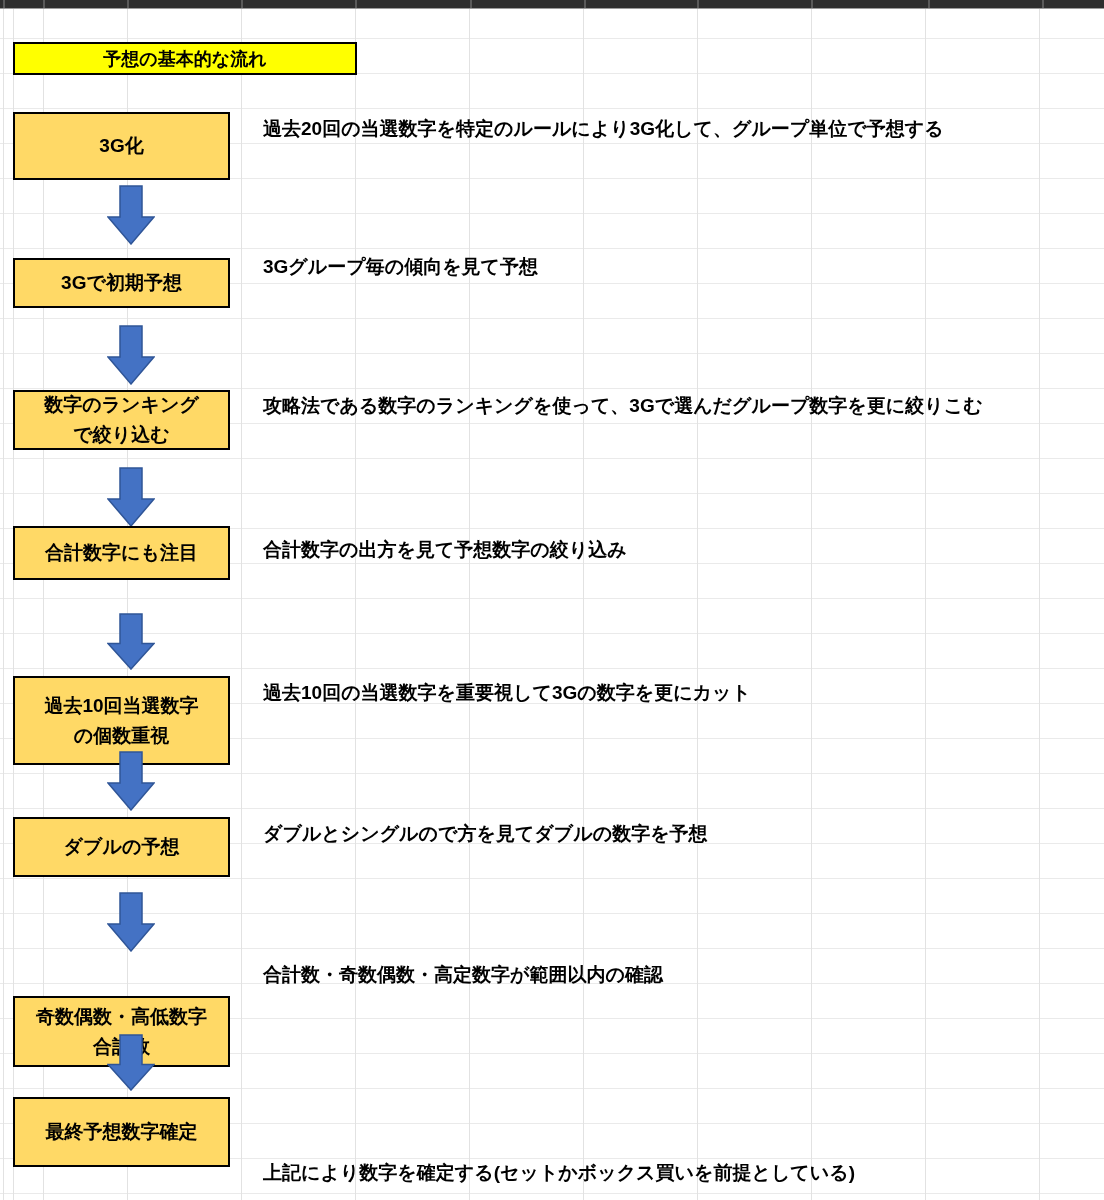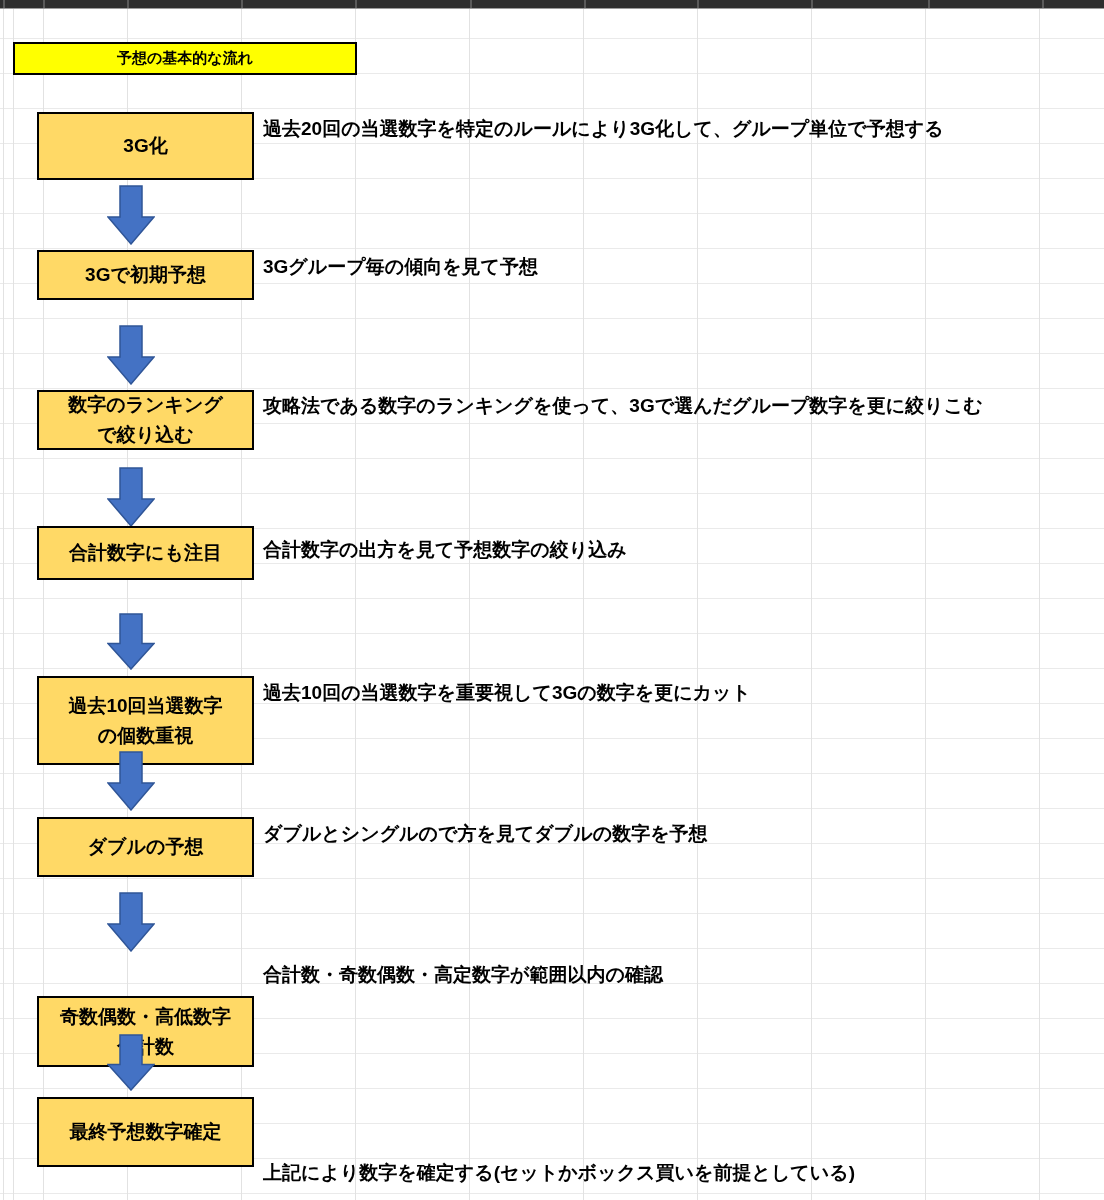--- a/index.html
+++ b/index.html
@@ -29,30 +29,30 @@
     position:absolute;top:0;width:2px;height:8px;
     background:var(--header-separator,#5a5a5a);
   }
   
   .title-box{
     position:absolute;left:13px;top:42px;width:344px;height:33px;
     background:var(--title-fill,#ffff00);
     border:2px solid var(--box-border,#000);
     box-sizing:border-box;
     display:flex;align-items:center;justify-content:center;
-    font-size:15px;font-weight:bold;
+    font-size:18px;font-weight:bold;
   }
   
   .flow-box{
     position:absolute;left:13px;width:217px;
     background:var(--box-fill,#ffd966);
     border:2px solid var(--box-border,#000);
     box-sizing:border-box;
     display:flex;flex-direction:column;align-items:center;justify-content:center;
-    font-size:19px;font-weight:bold;text-align:right;margin-left:24px;
+    font-size:19px;font-weight:bold;text-align:right;
   }
   .flow-box .box-line{line-height:30px;white-space:nowrap;}
   .flow-box .box-line:empty{display:none;}
   
   .desc{
     position:absolute;left:263px;width:835px;
     font-size:19px;font-weight:bold;line-height:24px;
   }
   
   .arrow{position:absolute;left:107px;width:48px;display:block;}
@@ -86,21 +86,21 @@
 <div class="flow-box" style="top:112px;height:68px">
   <div class="box-line">3G化</div>
 
 </div>
 <div class="desc" style="top:117px">過去20回の当選数字を特定のルールにより3G化して、グループ単位で予想する</div>
 
 <svg class="arrow" style="top:185px;height:60px" viewBox="0 0 48 58" preserveAspectRatio="none">
   <polygon points="13,1 35,1 35,31 47,31 24,57 1,31 13,31"></polygon>
 </svg>
 
-<div class="flow-box" style="top:250px;height:50px">
+<div class="flow-box" style="top:258px;height:50px">
   <div class="box-line">3Gで初期予想</div>
 
 </div>
 <div class="desc" style="top:255px">3Gグループ毎の傾向を見て予想</div>
 
 <svg class="arrow" style="top:325px;height:60px" viewBox="0 0 48 58" preserveAspectRatio="none">
   <polygon points="13,1 35,1 35,31 47,31 24,57 1,31 13,31"></polygon>
 </svg>
 
 <div class="flow-box" style="top:390px;height:60px">

